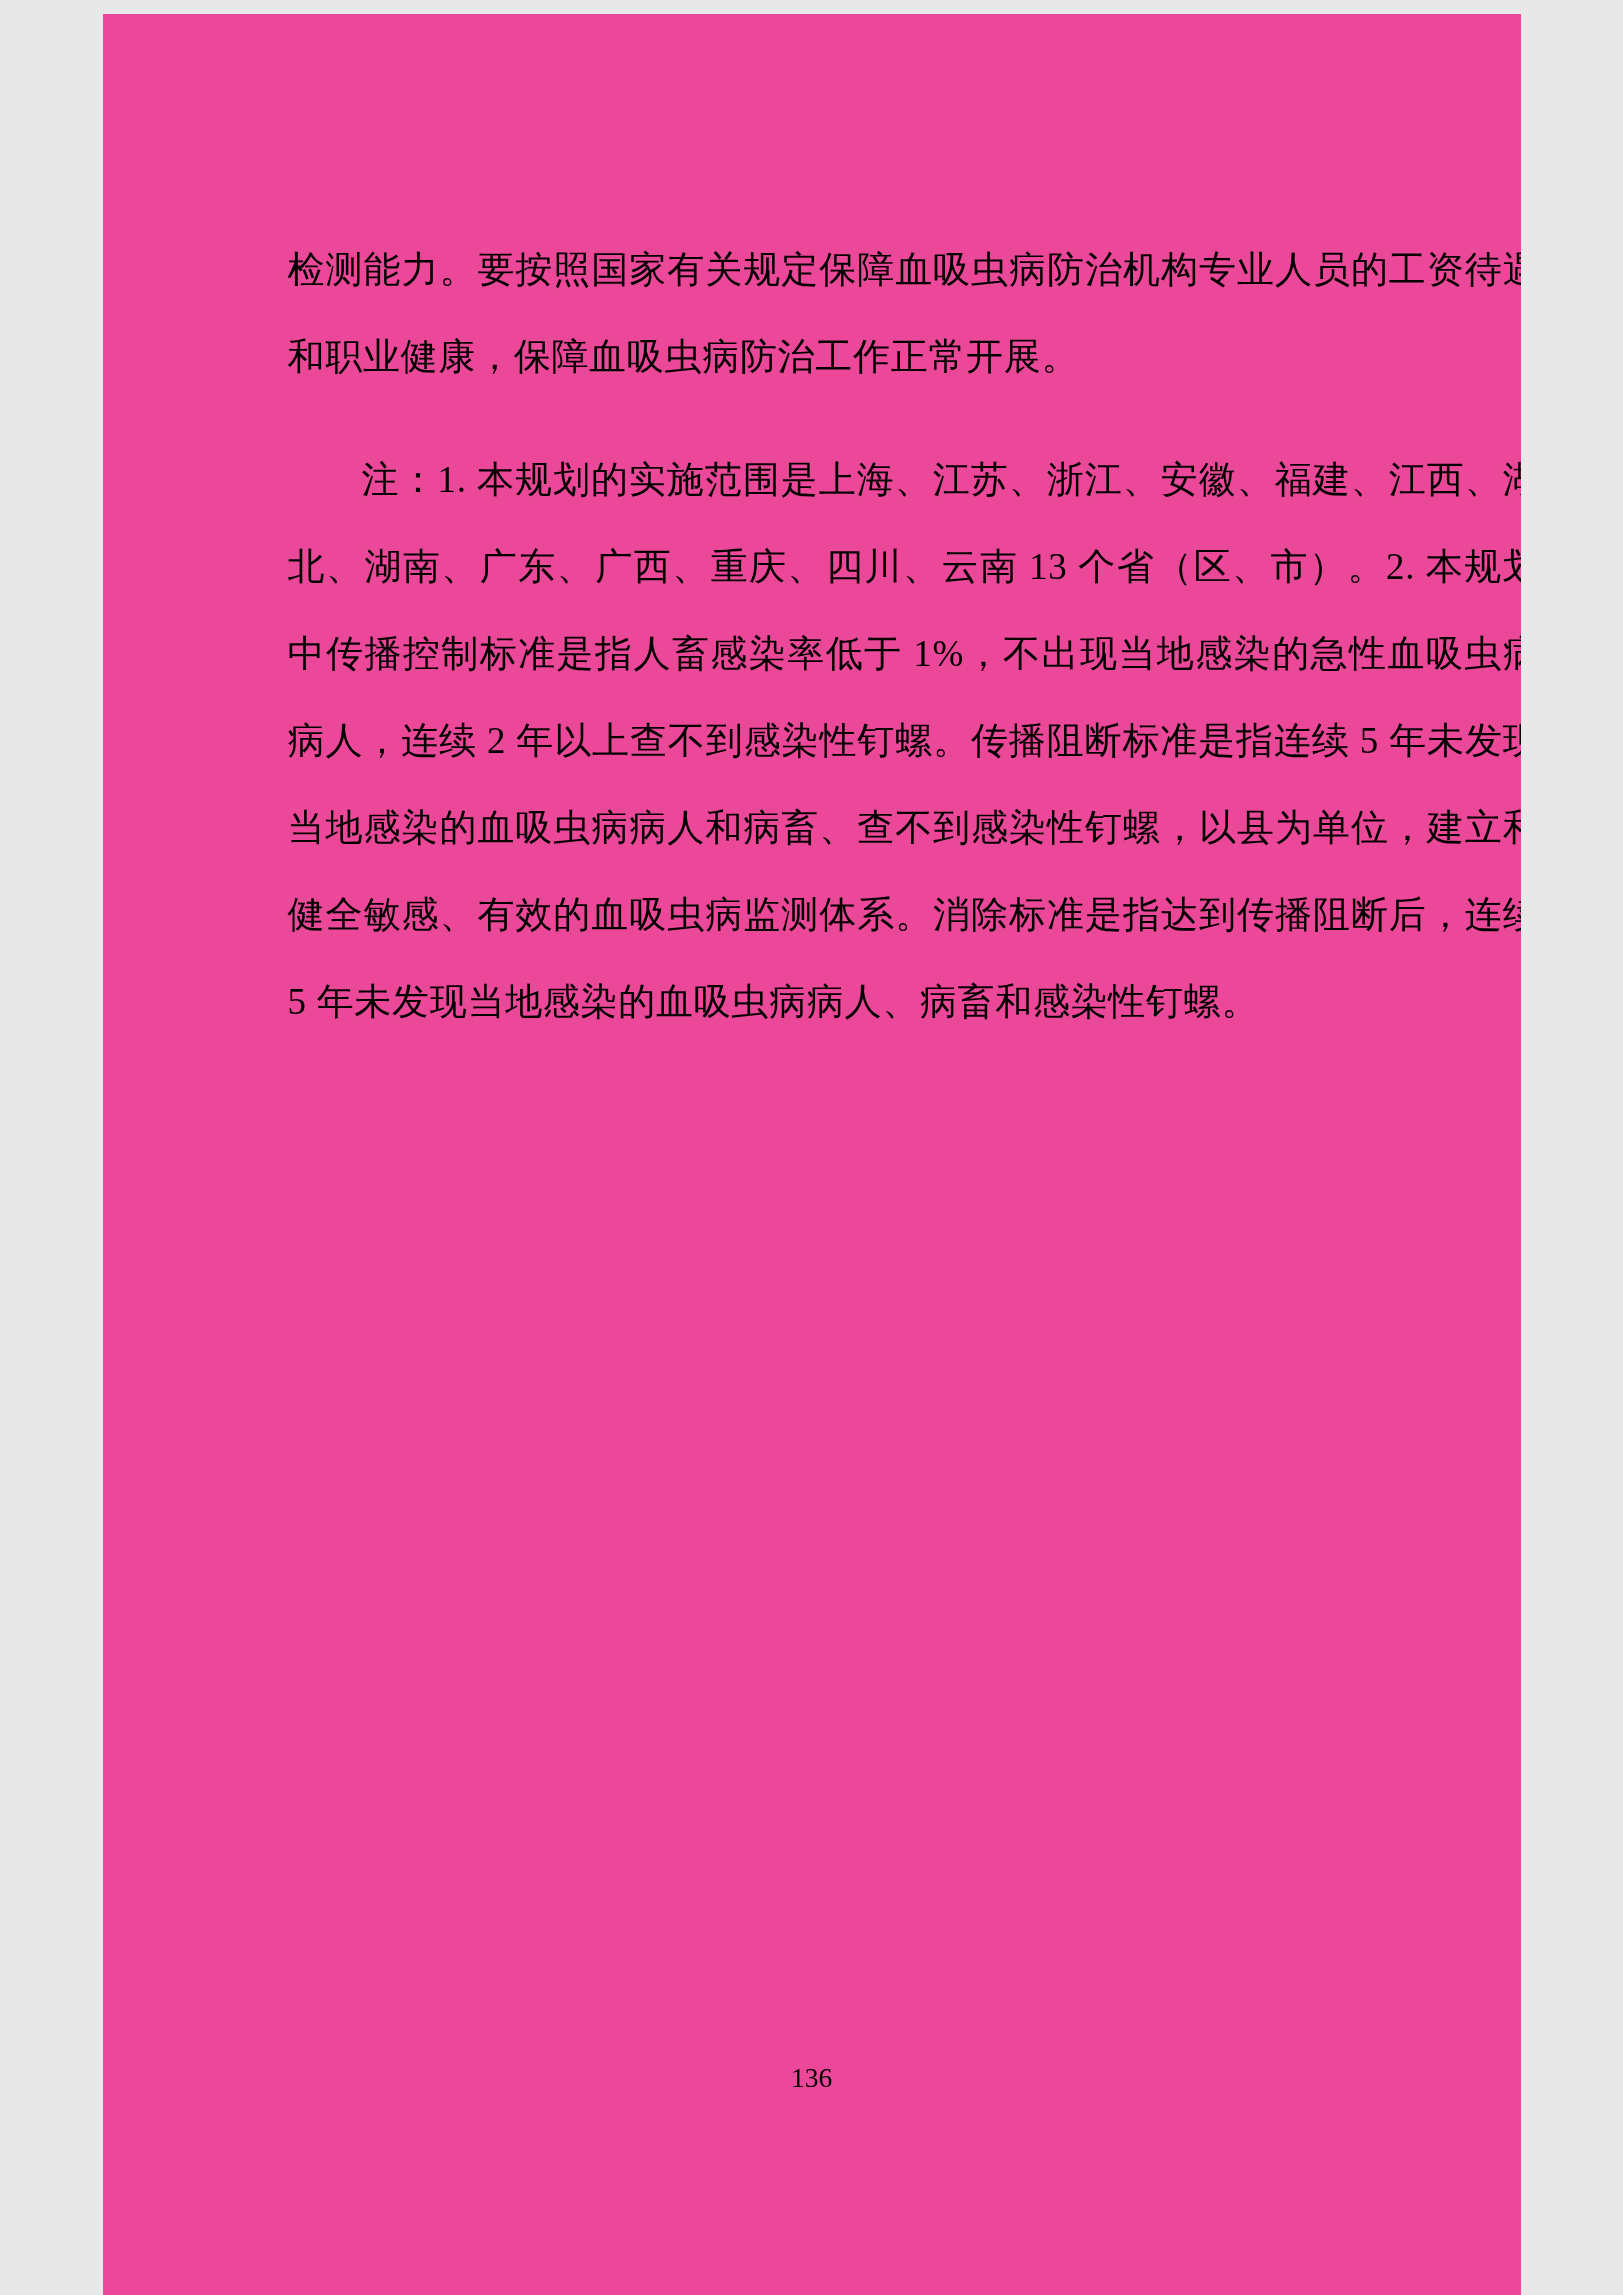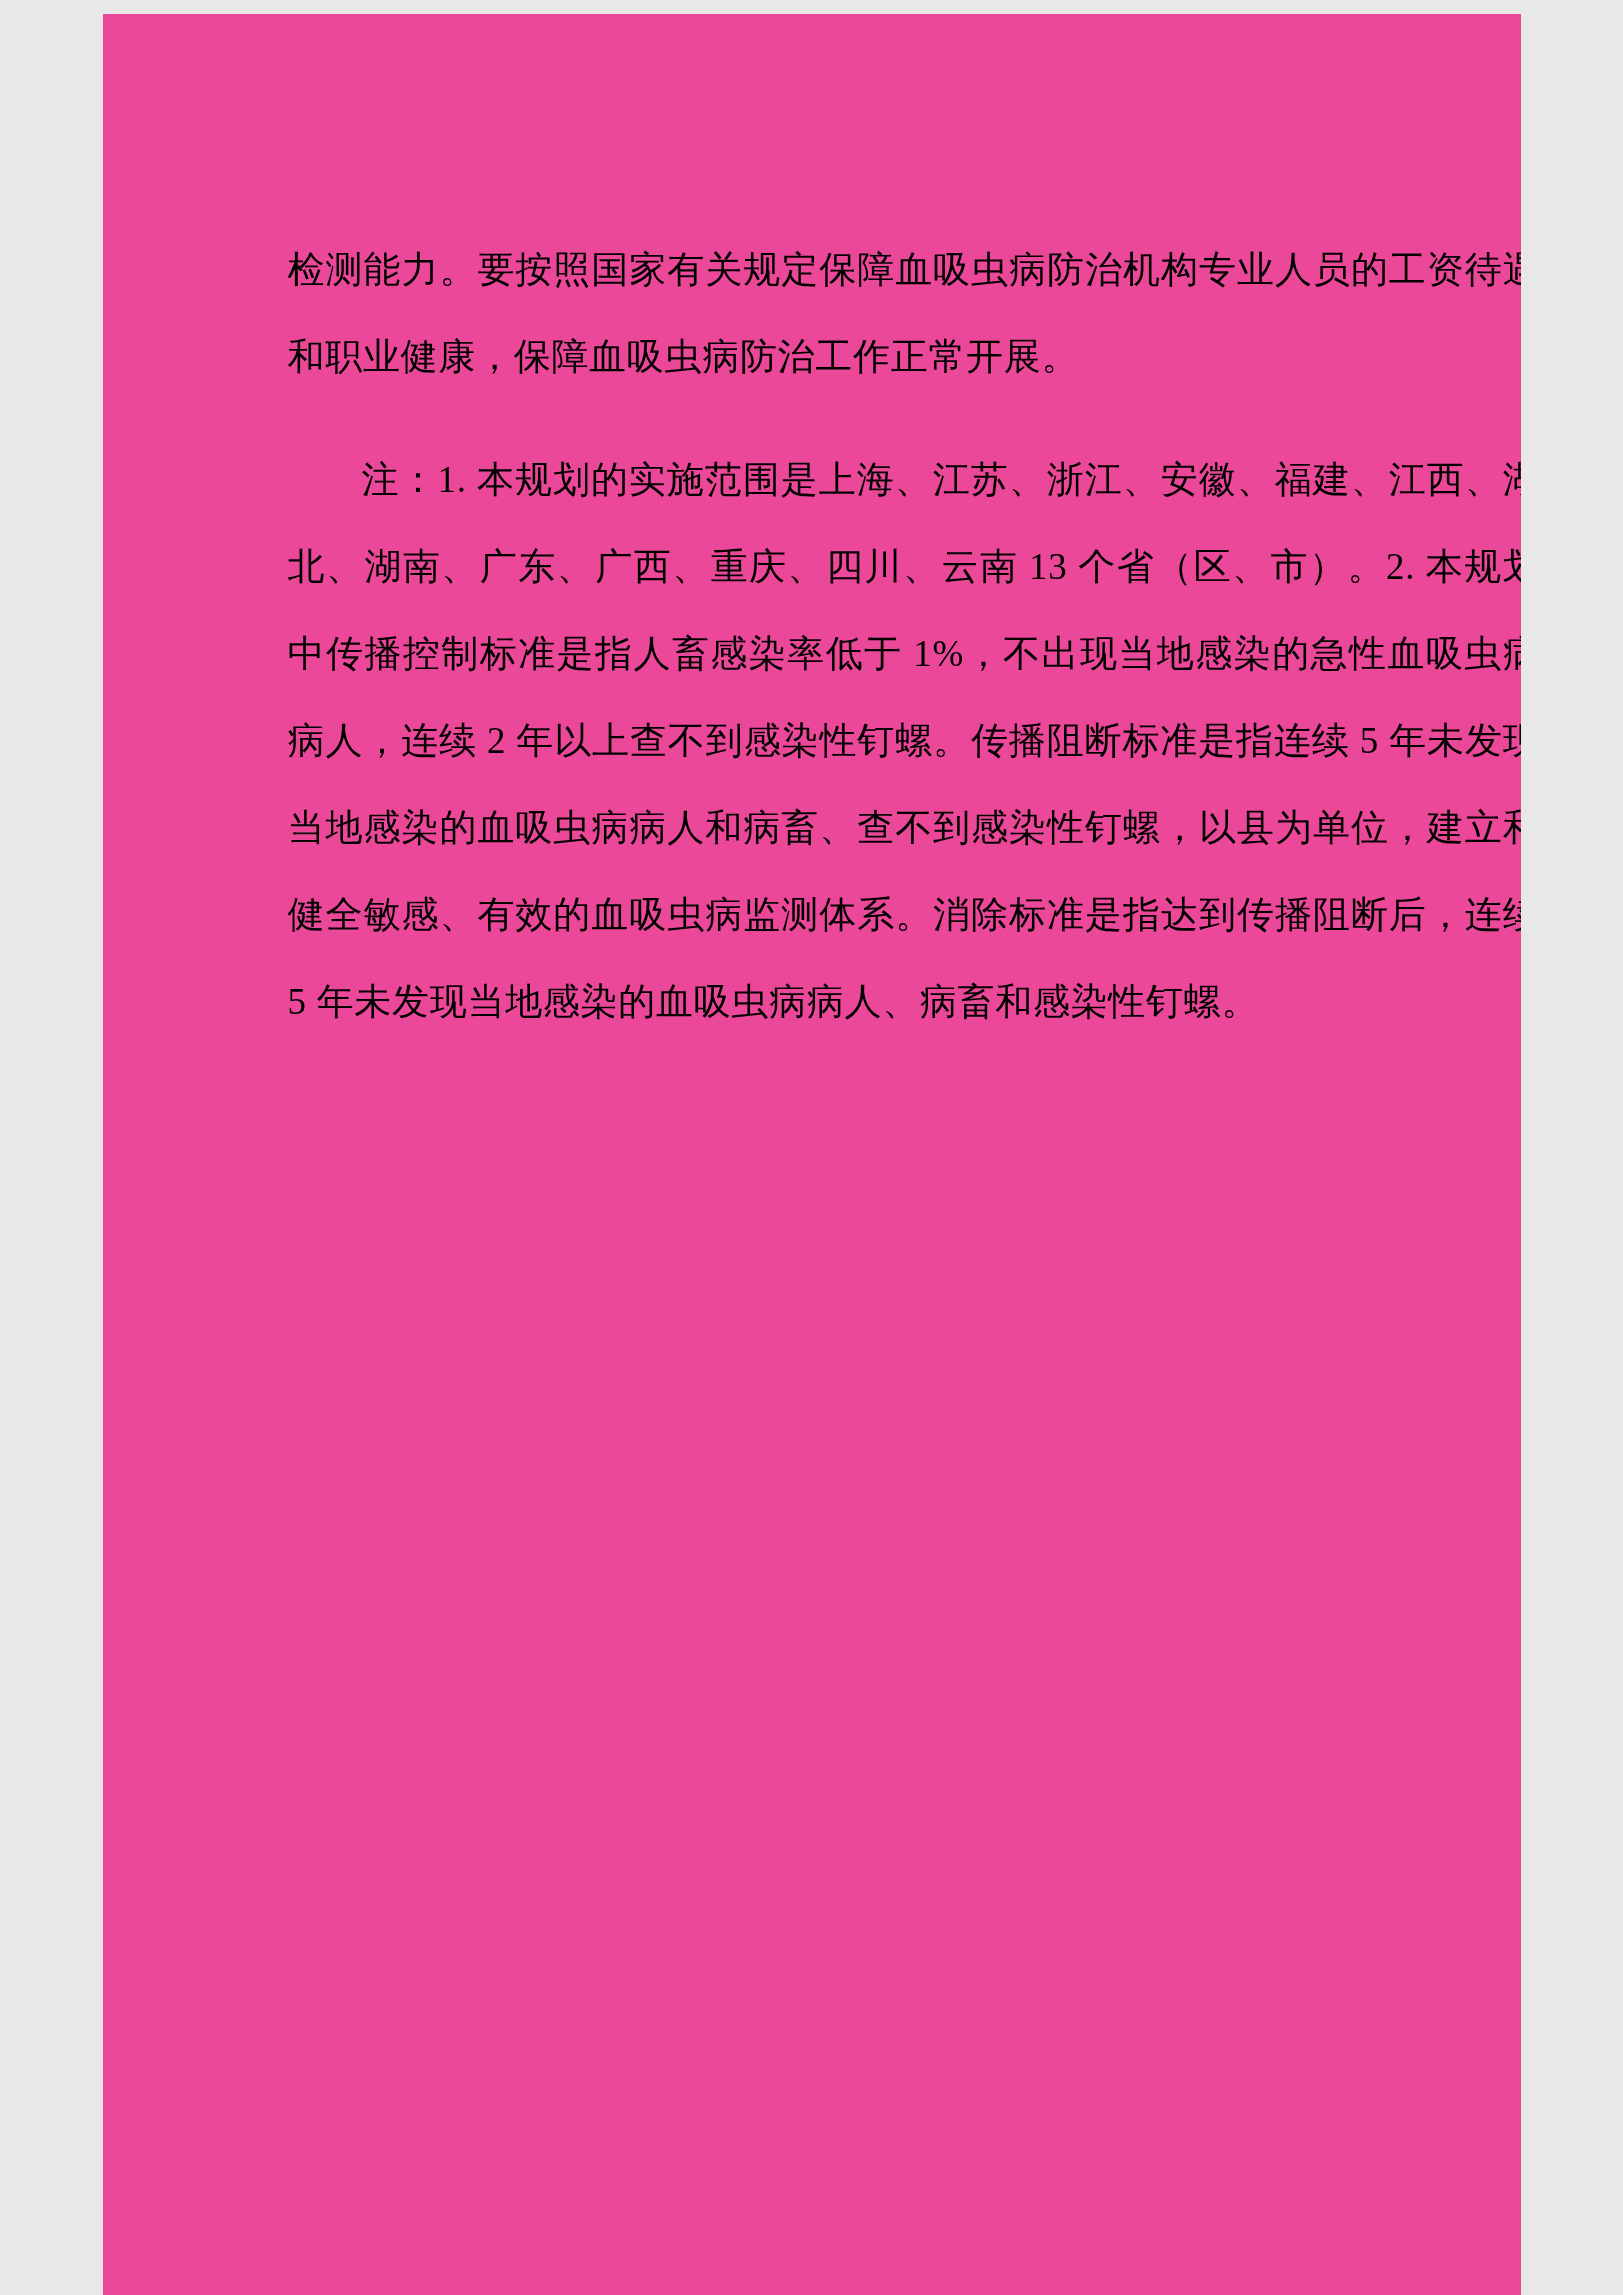--- a/index.html
+++ b/index.html
@@ -66,15 +66,18 @@
 
     <p class="para">检测能力。要按照国家有关规定保障血吸虫病防治机构专业人员的工资待遇和职业健康，保障血吸虫病防治工作正常开展。</p>
 
 
 
 
     <p class="para indent spaced">注：1. 本规划的实施范围是上海、江苏、浙江、安徽、福建、江西、湖北、湖南、广东、广西、重庆、四川、云南 13 个省（区、市）。2. 本规划中传播控制标准是指人畜感染率低于 1%，不出现当地感染的急性血吸虫病病人，连续 2 年以上查不到感染性钉螺。传播阻断标准是指连续 5 年未发现当地感染的血吸虫病病人和病畜、查不到感染性钉螺，以县为单位，建立和健全敏感、有效的血吸虫病监测体系。消除标准是指达到传播阻断后，连续 5 年未发现当地感染的血吸虫病病人、病畜和感染性钉螺。</p>
 
   </div>
 
+  <div class="page-footer">
+    <span>136</span>
+  </div>
 
 </div>
 
 
 </body></html>

